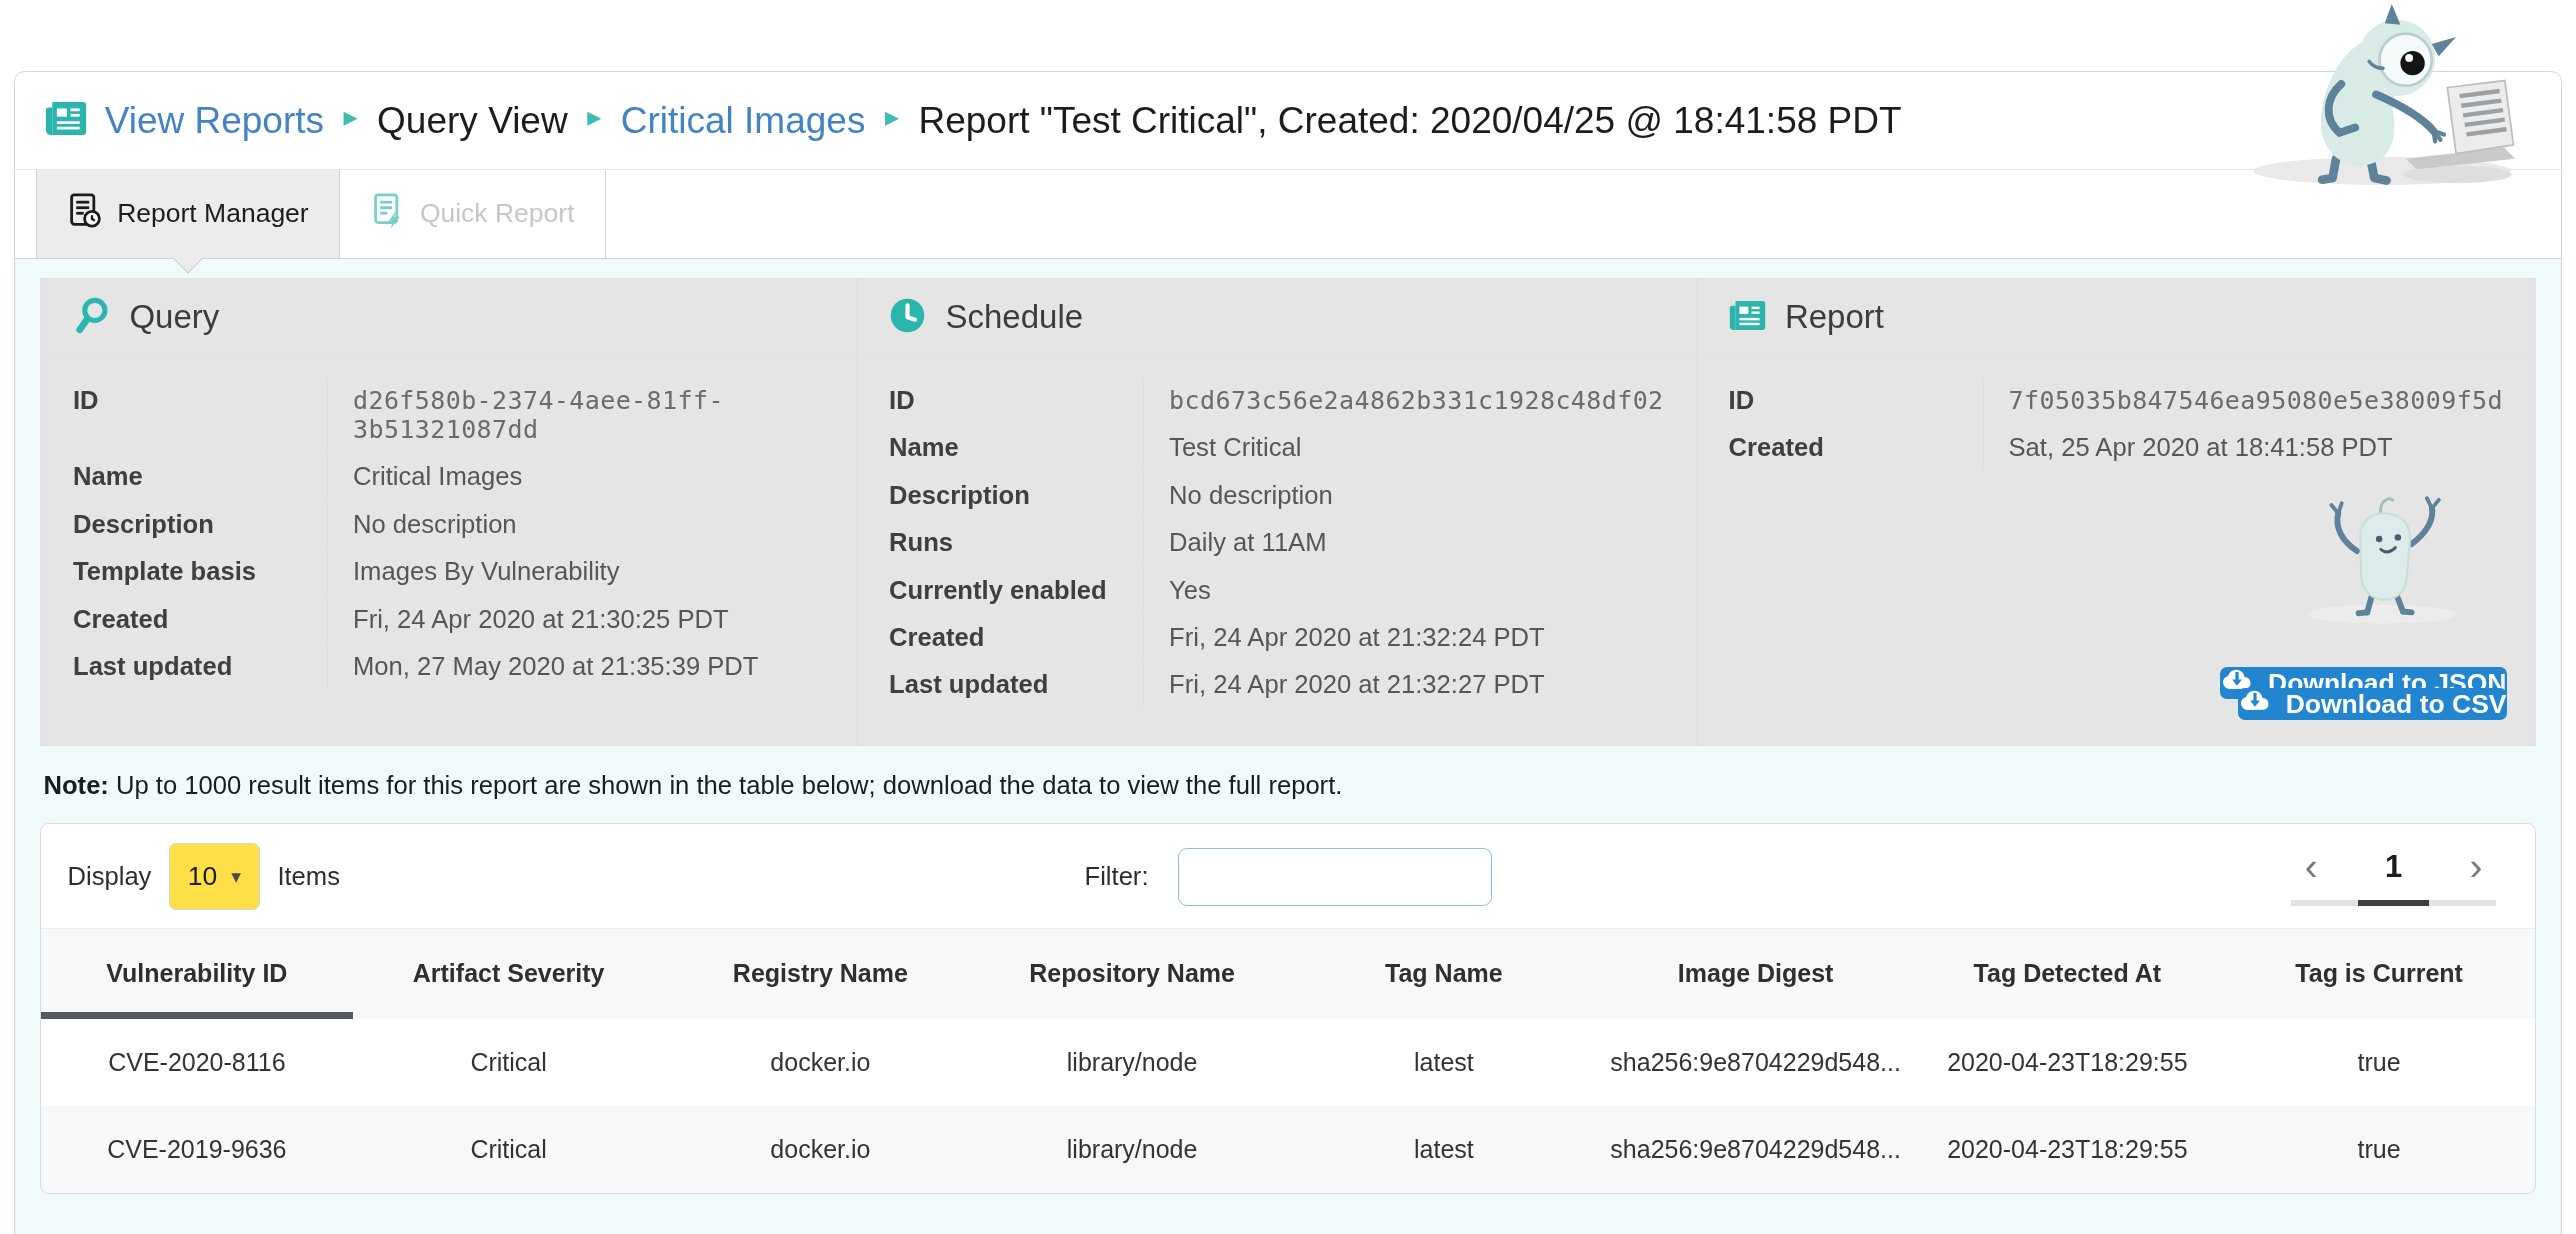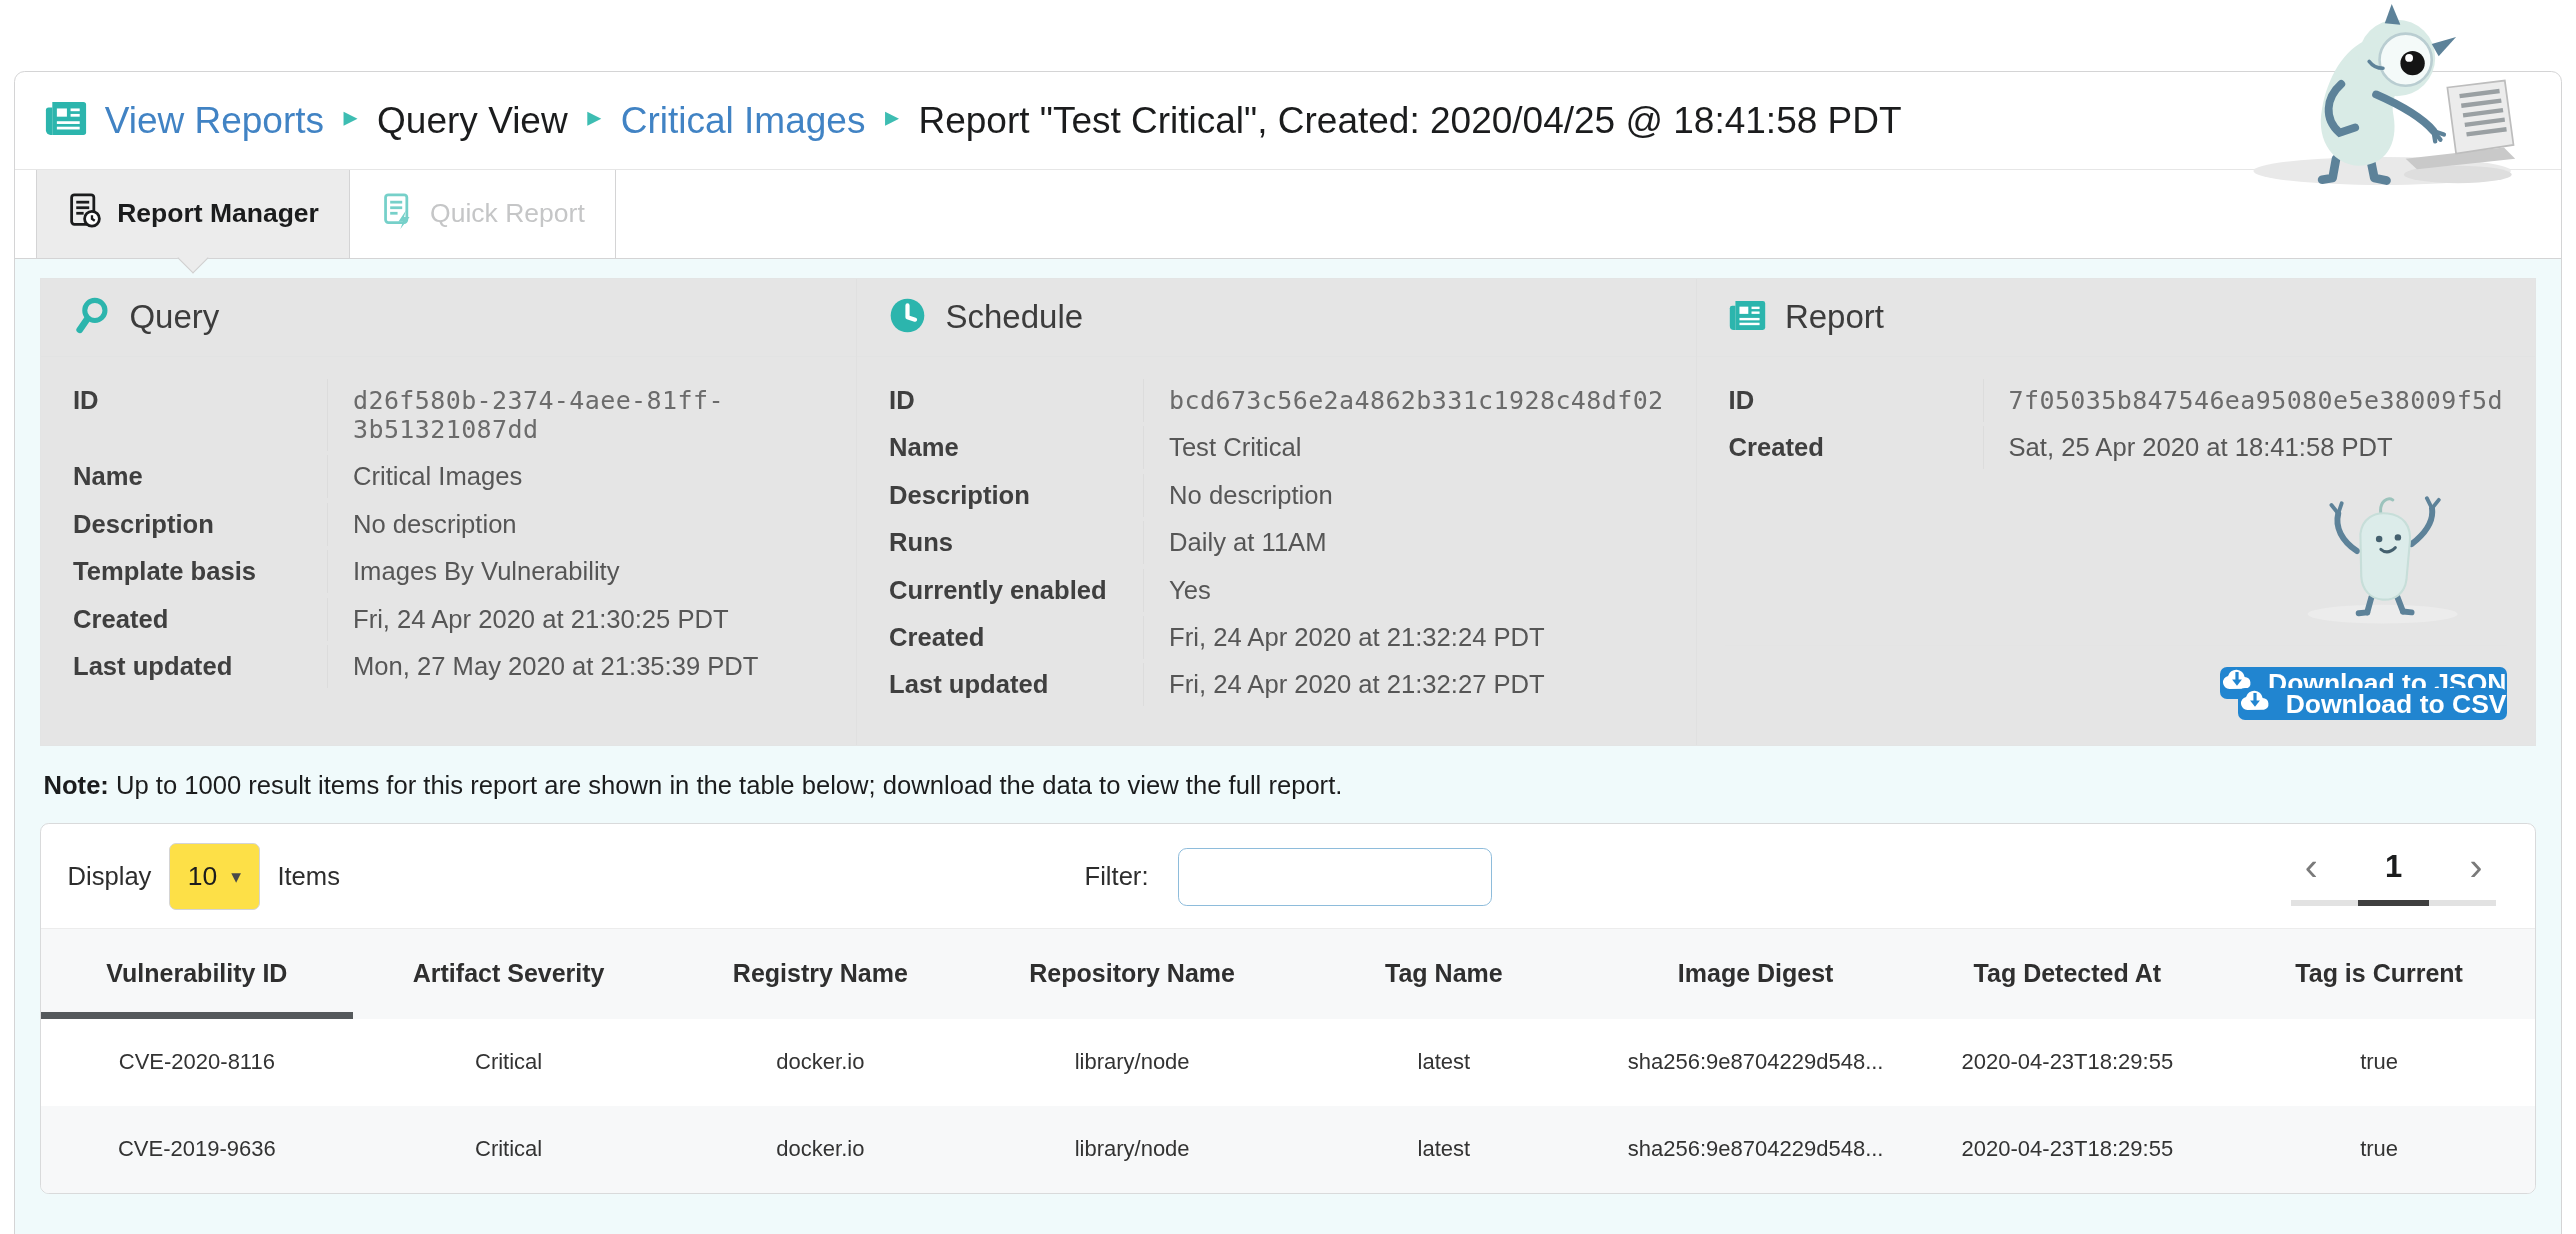--- a/index.html
+++ b/index.html
@@ -18,21 +18,21 @@
   .breadcrumb-row { display: flex; align-items: flex-start; gap: 17.7px; padding: 28px 30px 26.5px 30px; font-size: 37px; }
   .bc-icon svg { width: 42px; height: 37px; display: block; }
   .bc-link { color: #4183c4; text-decoration: none; cursor: pointer; }
   .bc-sep { color: #3dbdb2; font-size: 28px; padding: 0 1.8px; }
   .bc-text { color: #1b1c1d; }
 
   
   .tabbar { position: relative; display: flex; height: 90px; border-top: 0.9px solid #e6e6e6;
     border-bottom: 0.9px solid #d4d4d5; padding-left: 21px; z-index: 3; background: #fff; }
   .tab { display: flex; align-items: center; justify-content: center; gap: 13.2px;
-    font-size: 26.5px; font-weight: 700; padding: 0 30px; position: relative; }
+    font-size: 26.5px; font-weight: 400; padding: 0 30px; position: relative; }
   .tab svg { width: 37px; height: 37px; }
   .tab.active { background: #ececec; border-left: 0.9px solid #d4d4d5; border-right: 0.9px solid #d4d4d5; color: #1b1c1d; cursor: pointer; }
   .tab.active::after { content: ""; position: absolute; left: 50%; bottom: -11.5px; width: 21px; height: 21px;
     background: #ececec; border-right: 0.9px solid #cfcfcf; border-bottom: 0.9px solid #cfcfcf;
     transform: translateX(-50%) rotate(45deg); }
   .tab.disabled { color: #c5c6c7; border-right: 0.9px solid #d4d4d5; font-weight: 400; cursor: not-allowed; }
 
   
   .content { background: #f0fafb; padding: 19.4px 25px 53px 25px; min-height: 1148px; }
 
@@ -81,21 +81,21 @@
   .pager-arrow { font-size: 39px; color: #7a7a7a; line-height: 1; cursor: pointer; padding: 0 5.3px; }
   .pager-num { font-size: 31px; font-weight: 700; color: #1b1c1d; }
   .pager-track { margin-top: 14px; width: 205px; height: 6.2px; background: #e2e2e2; position: relative; }
   .pager-thumb { position: absolute; left: 67px; top: 0; width: 71px; height: 6.2px; background: #3f3f3f; }
 
   
   table.results-table { width: 100%; border-collapse: collapse; table-layout: fixed; }
   .results-table thead th { background: #f7f8f9; height: 90px; font-size: 25px; font-weight: 700; color: #2f2f2f;
     text-align: center; position: relative; border-top: 0.9px solid #ececec; cursor: pointer; }
   .results-table thead th.sorted::after { content: ""; position: absolute; left: 0; right: 0; bottom: 0; height: 6.2px; background: #55595c; }
-  .results-table tbody td { height: 87px; font-size: 22px; color: #333; text-align: center; }
+  .results-table tbody td { height: 87px; font-size: 25px; color: #333; text-align: center; }
   .results-table tbody tr:nth-child(even) { background: #f7f8f9; }
 </style>
 </head>
 <body>
 
 <div class="page">
 
   <svg class="mascot-top" viewBox="0 0 340 215">
     <ellipse cx="165" cy="192" rx="148" ry="16" fill="#e9e9e9"></ellipse>
     <ellipse cx="252" cy="196" rx="62" ry="10" fill="#dedede"></ellipse>

